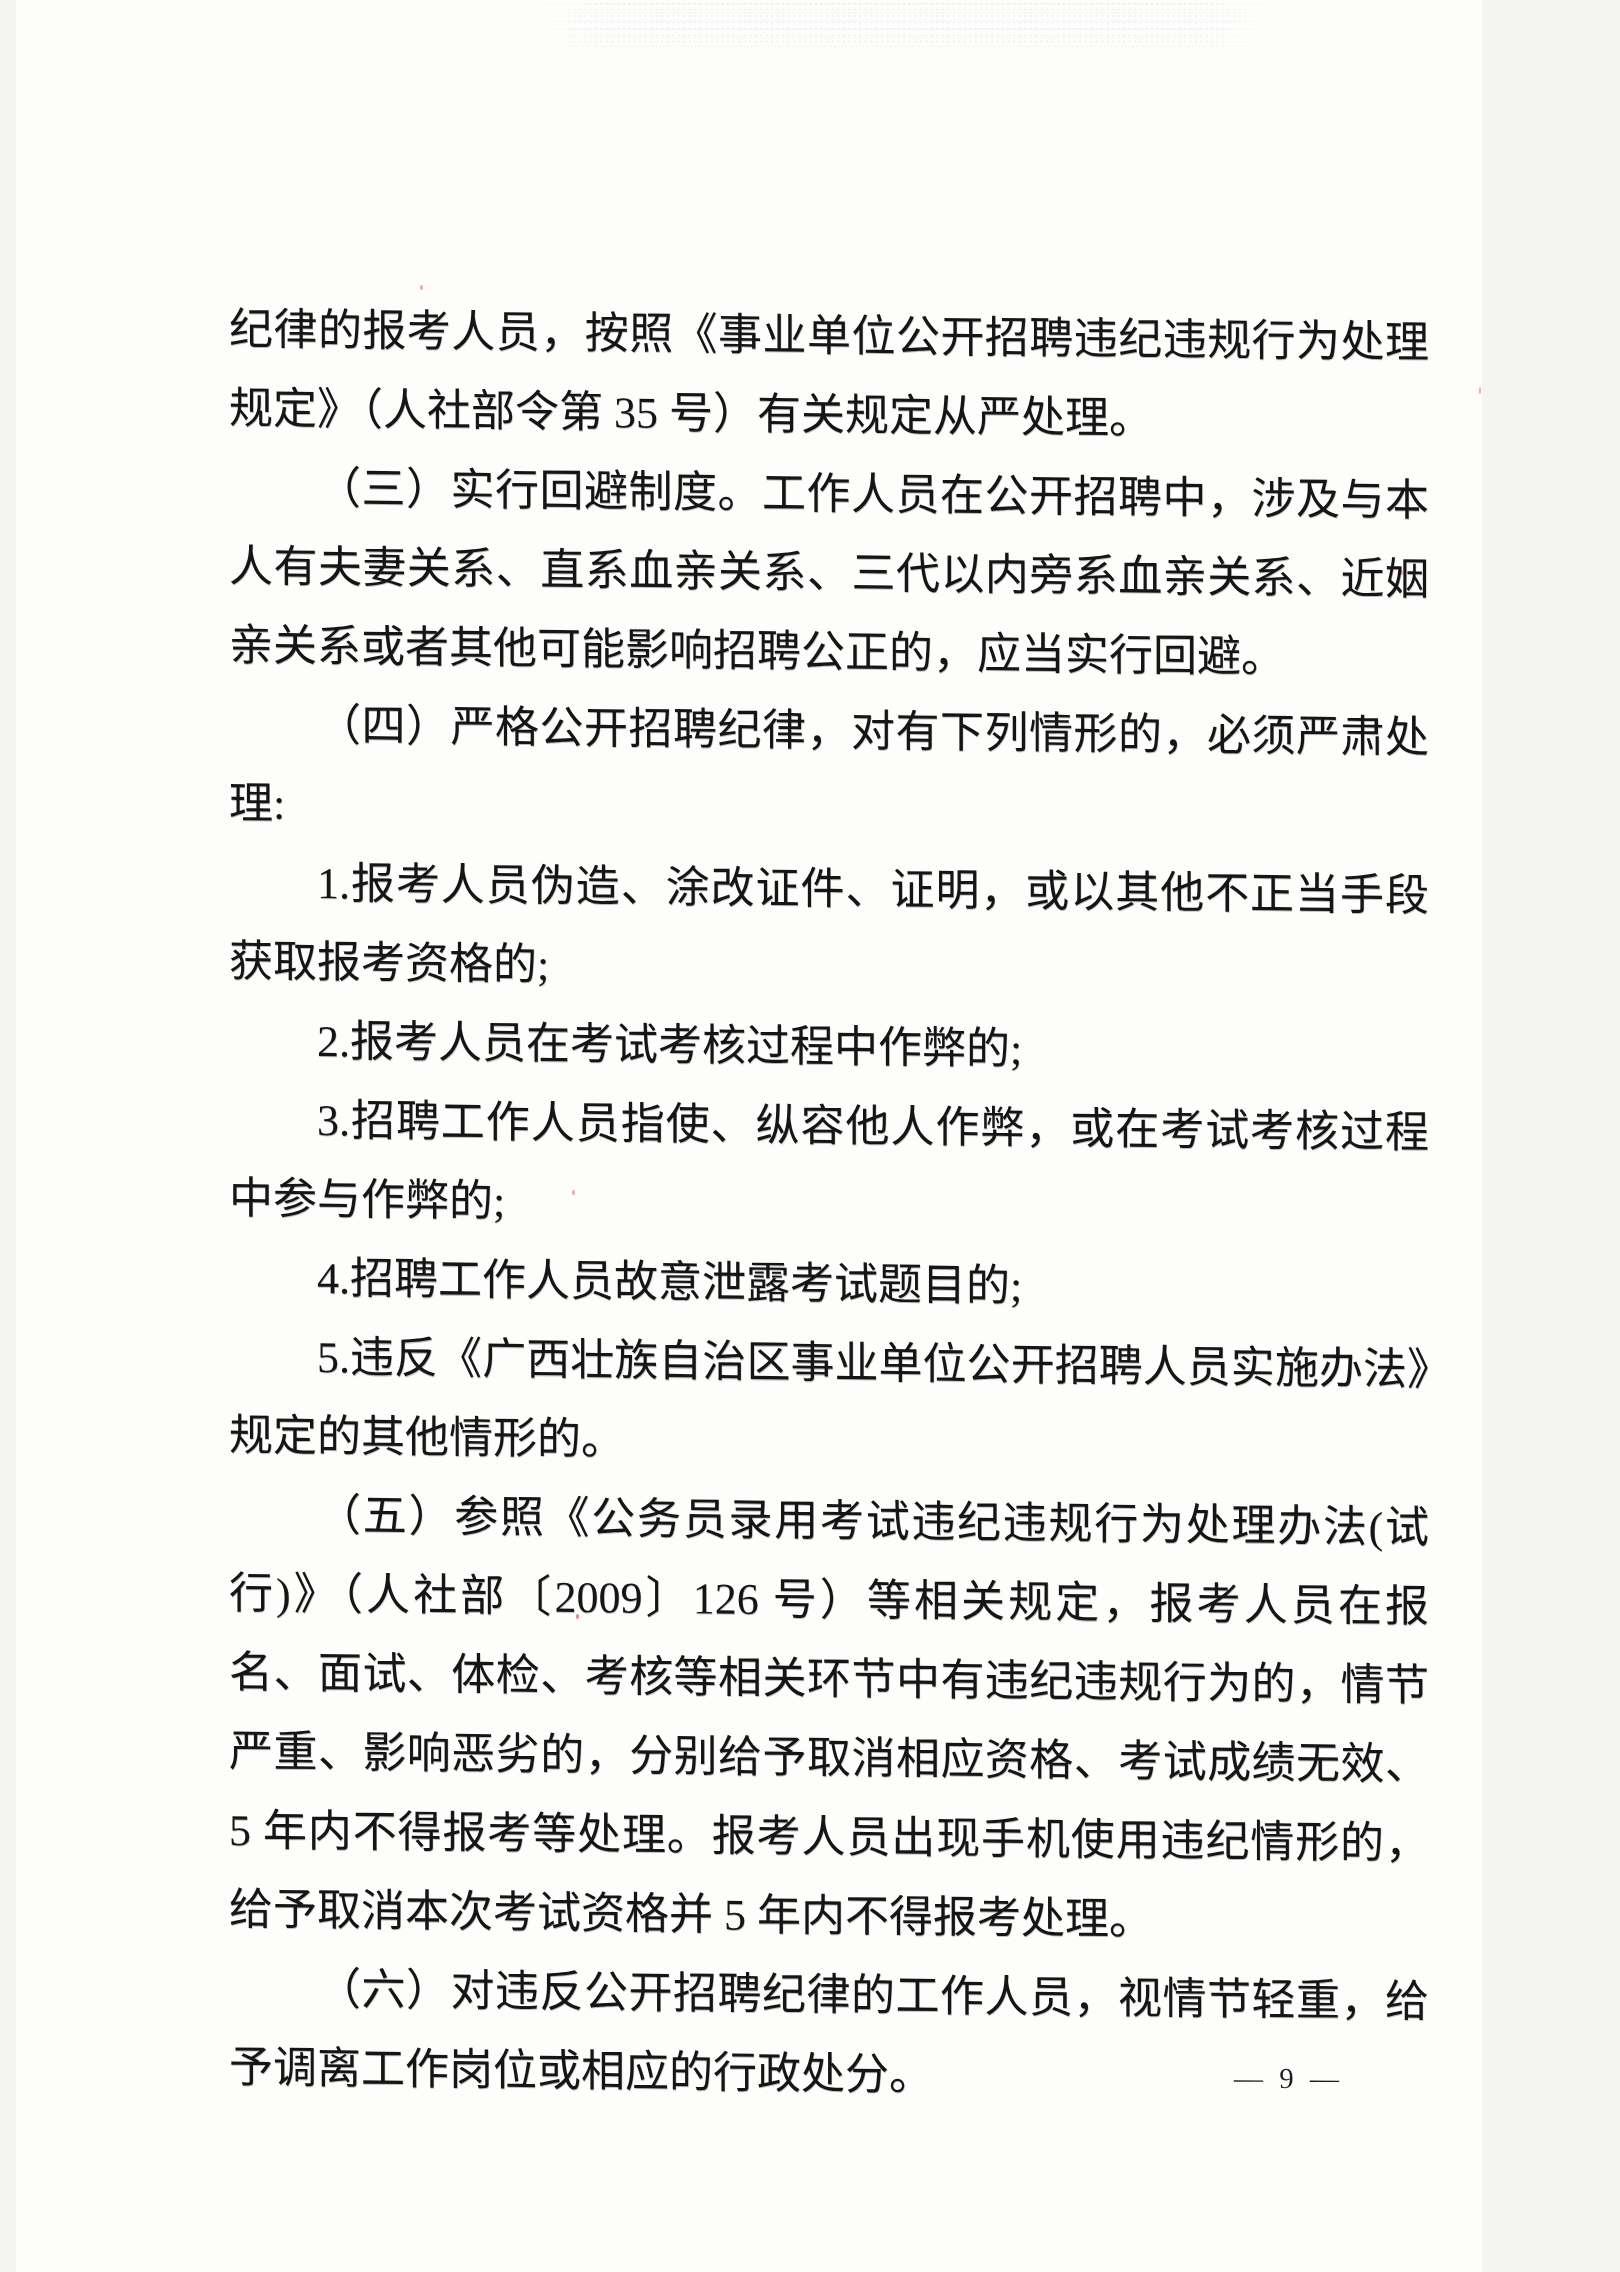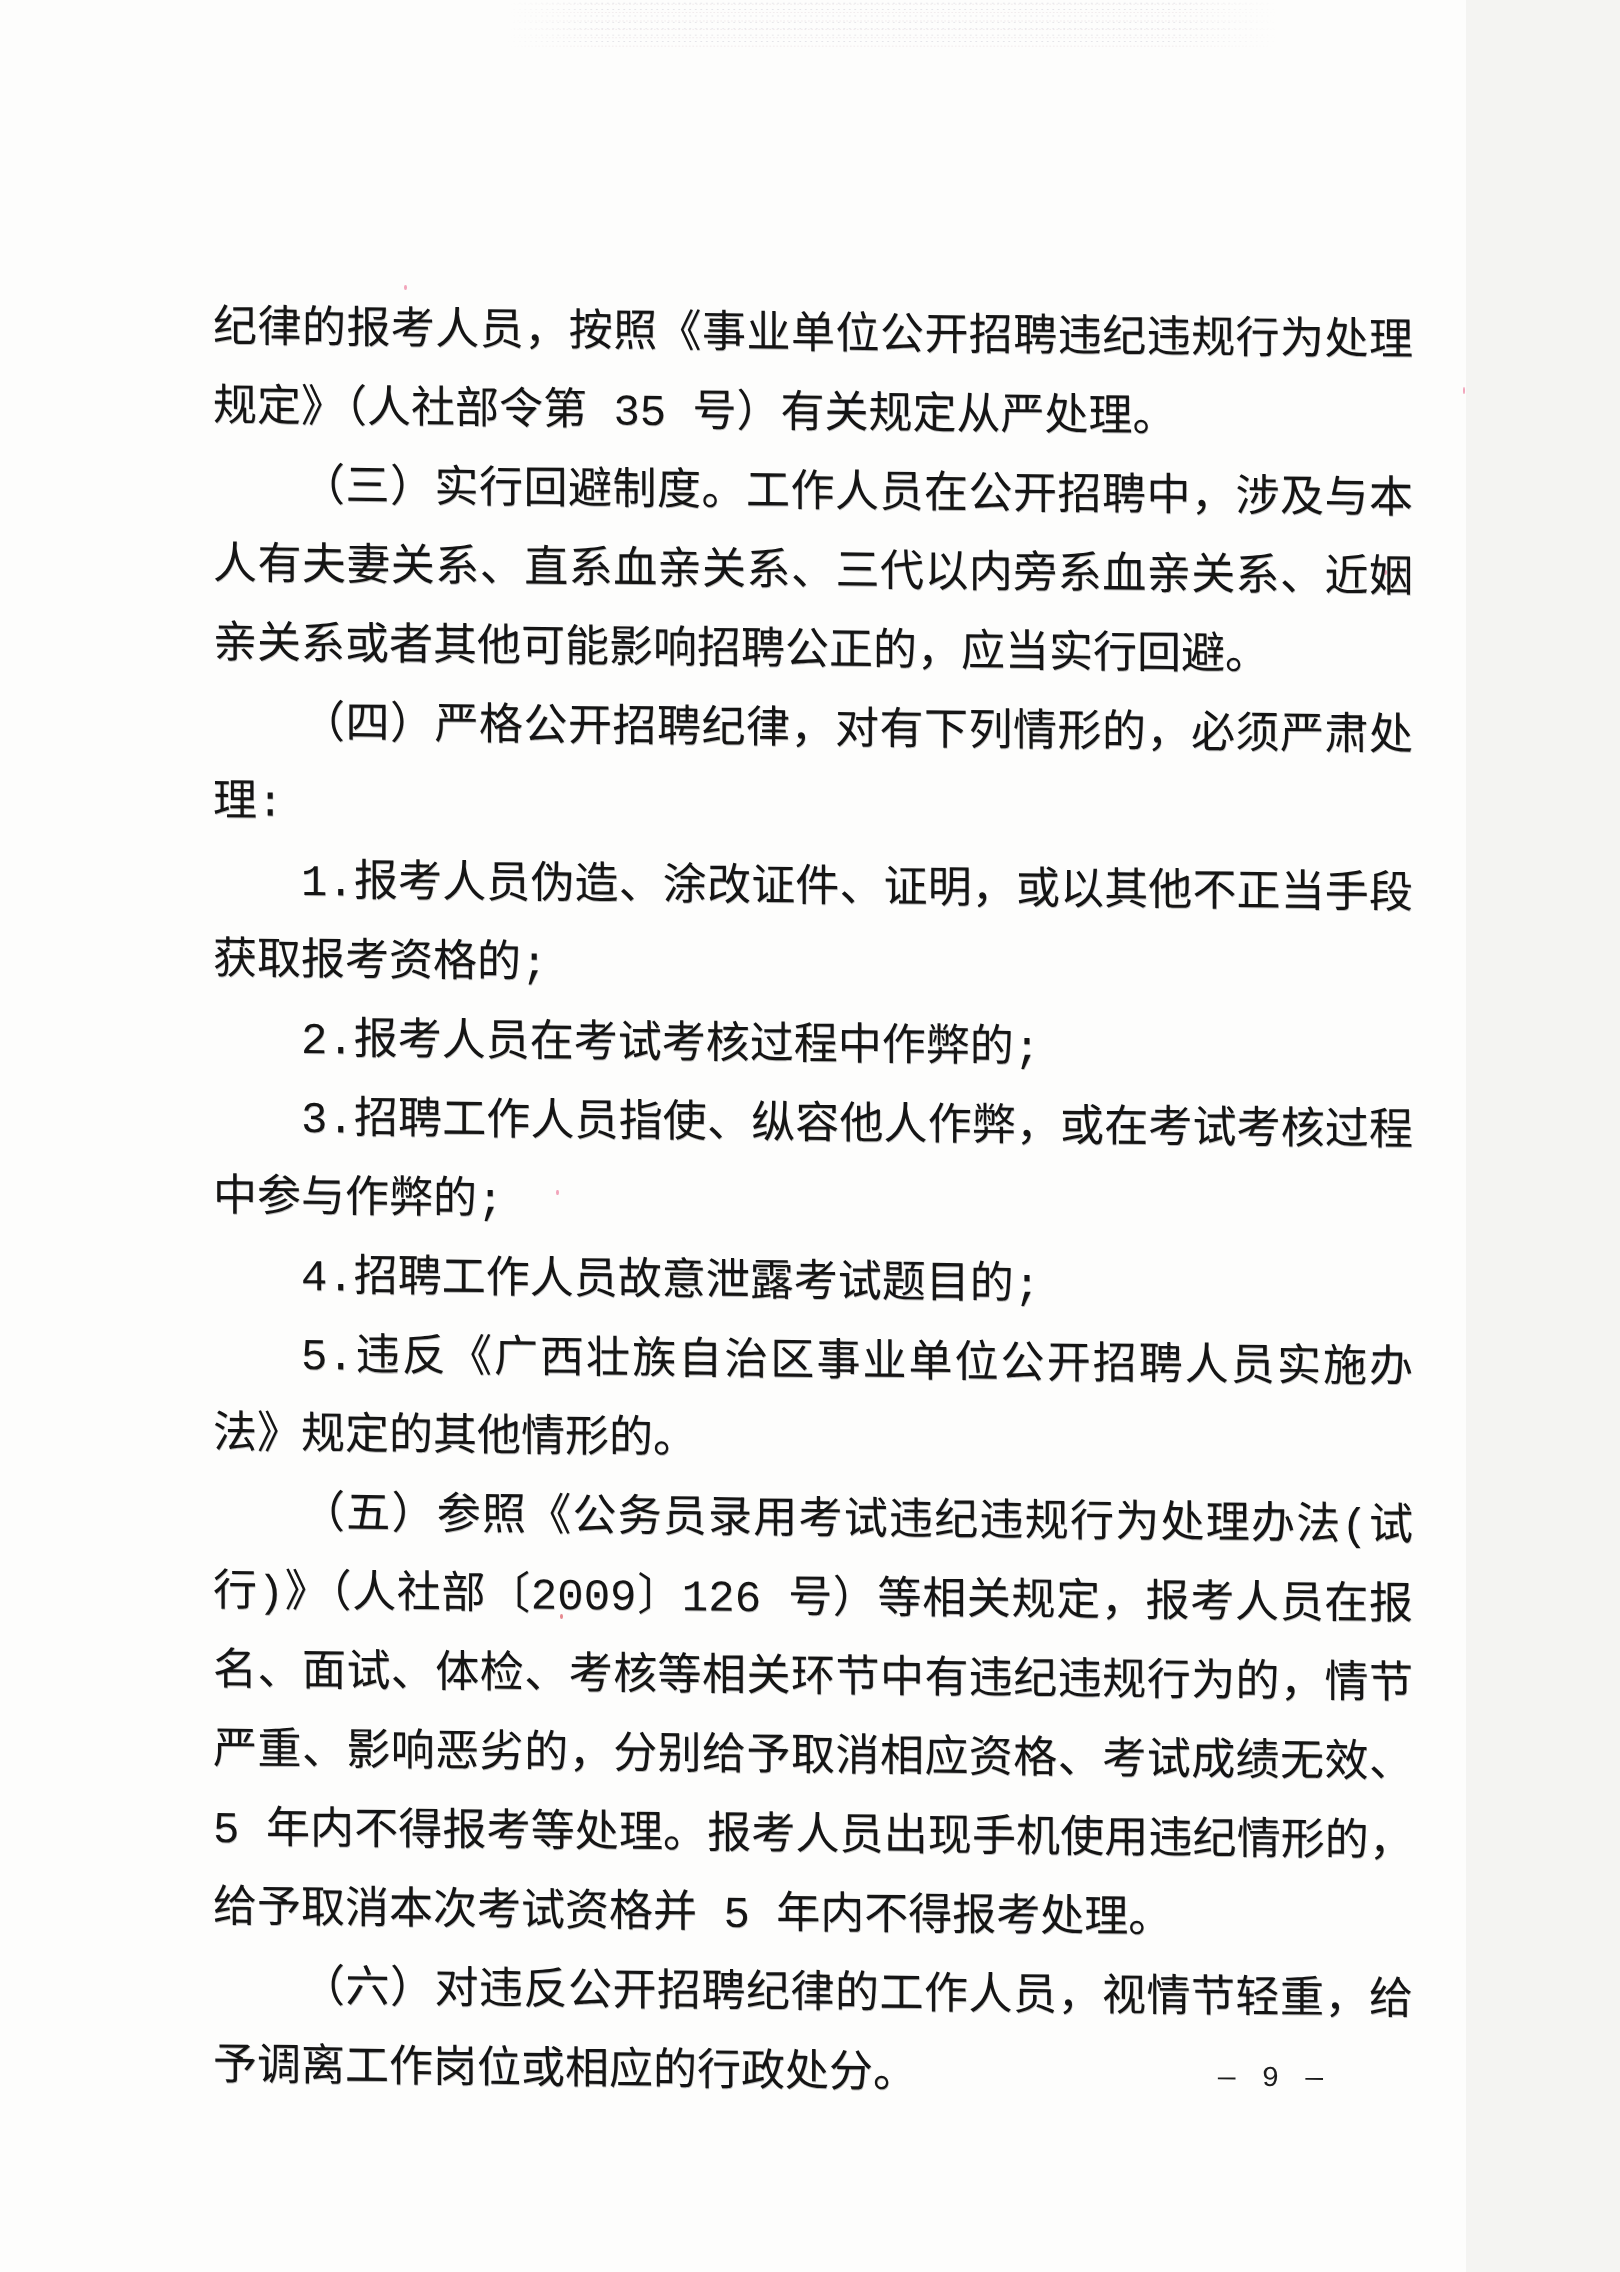--- a/index.html
+++ b/index.html
@@ -6,21 +6,22 @@
     margin: 0;
     padding: 0;
     background: #f4f4f2;
   }
   .page {
     position: relative;
     width: 1466px;
     height: 2273px;
     background: #fdfdfc;
     overflow: hidden;
-    font-family: Liberation Mono, monospace;
+    font-family: Liberation Serif, serif;
+    margin-left: 16px;
   }
   
   .scan-noise {
     position: absolute;
     left: 506px;
     top: 0;
     width: 774px;
     height: 47px;
     background-image:
       radial-gradient(circle, rgba(110,110,140,0.38) 0.7px, rgba(0,0,0,0) 0.8px),

